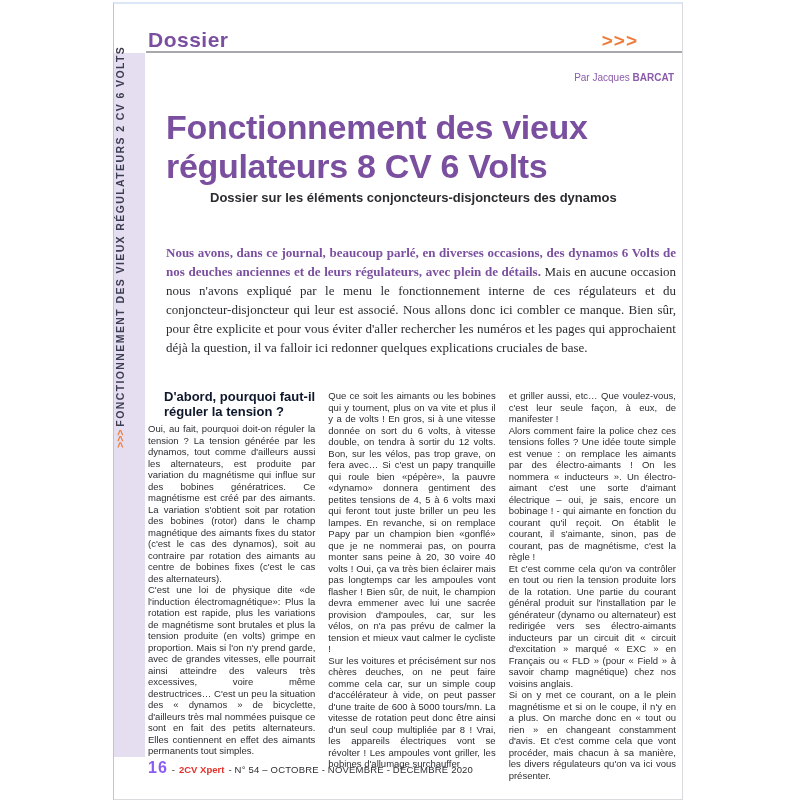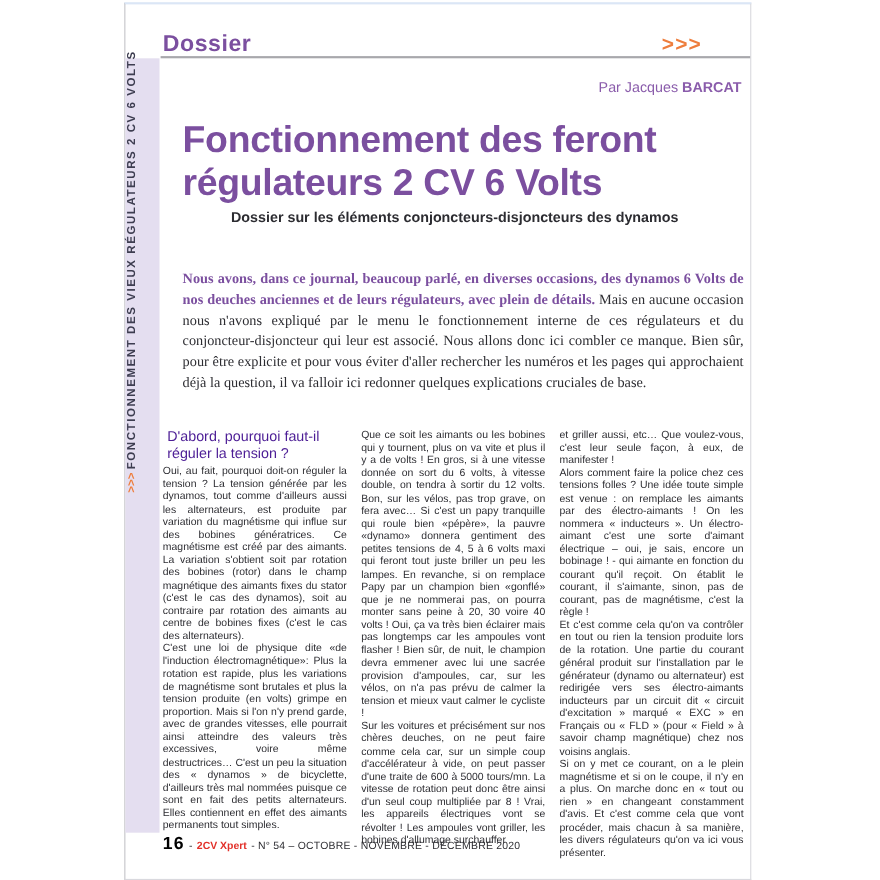--- a/index.html
+++ b/index.html
@@ -8,21 +8,21 @@
   .page{position:absolute;left:113px;top:2px;width:568px;height:795px;background:#fff;
         border-left:1px solid #c3c3c8;border-right:1px solid #d9d9de;
         border-top:2px solid #dbe6f6;border-bottom:1px solid #d9d9de;}
 
   
   .section-label{position:absolute;left:34px;top:24px;font-size:21px;font-weight:800;
                  color:#7b4f9f;letter-spacing:.5px;}
   .header-chevrons{position:absolute;right:44px;top:26px;font-size:19px;font-weight:800;
                    color:#ee7d3c;letter-spacing:1px;}
   .header-rule{position:absolute;left:32px;right:0;top:47px;height:2px;background:#a8a8ac;}
-  .byline{position:absolute;right:8px;top:68px;font-size:13px;color:#8a5cab;}
+  .byline{position:absolute;right:8px;top:68px;font-size:10px;color:#8a5cab;}
   .byline b{font-weight:700;}
 
   
   .sidebar{position:absolute;left:0;top:49px;width:31px;height:704px;background:#e4def0;}
   .vtext{position:absolute;left:0;top:5px;width:31px;height:390px;
          writing-mode:vertical-rl;transform:rotate(180deg);
          text-align:left;white-space:nowrap;
          font-size:10.5px;font-weight:600;letter-spacing:1.4px;color:#3d3d50;}
   .vtext .vchev{color:#ee7d3c;font-weight:800;letter-spacing:0;}
 
@@ -32,27 +32,27 @@
   .subtitle{position:absolute;left:96px;top:186px;font-size:13px;font-weight:700;color:#2c2c31;}
 
   
   .intro{position:absolute;left:52px;top:226px;width:510px;
          font-size:13px;line-height:19px;text-align:justify;color:#2c2c31;font-family:Liberation Serif, serif;}
   .intro .lead{color:#7b4f9f;font-weight:700;}
 
   
   .cols{position:absolute;left:34px;top:386px;width:528px;display:flex;gap:13px;}
   .col{flex:1 1 0;min-width:0;}
-  .col-heading{font-size:13px;line-height:14.5px;font-weight:400;color:#4c1d95;margin:0 0 4px 4px;}
+  .col-heading{font-size:13px;line-height:14.5px;font-weight:700;color:#0f172a;margin:0 0 4px 16px;}
   .body-p{margin:0;font-size:9.5px;line-height:11.5px;text-align:justify;color:#2d2d32;}
 
   
   .footer{position:absolute;left:34px;top:755px;display:flex;align-items:baseline;gap:4px;
           font-size:9.5px;color:#2d2d32;}
-  .footer .pg{color:#000000;font-weight:800;font-size:16px;letter-spacing:1px;}
+  .footer .pg{color:#8b5cf6;font-weight:800;font-size:16px;letter-spacing:1px;}
   .footer .mag{color:#e2312a;font-weight:700;}
   .footer .issue{letter-spacing:.2px;}
 </style>
 </head>
 <body>
 
 <div class="canvas">
   <div class="page">
 
     <div class="section-label">Dossier</div>
@@ -64,22 +64,22 @@
     </div>
 
     <div class="sidebar">
       <div class="vtext">
         <span class="vchev">&gt;&gt;&gt; </span>
         <span>FONCTIONNEMENT DES VIEUX RÉGULATEURS 2 CV 6 VOLTS</span>
       </div>
     </div>
 
     <div class="title">
-      <div>Fonctionnement des feront</div>
-      <div>régulateurs 2 CV 6 Volts</div>
+      <div>Fonctionnement des vieux</div>
+      <div>régulateurs 8 CV 6 Volts</div>
     </div>
     <div class="subtitle">Dossier sur les éléments conjoncteurs-disjoncteurs des dynamos</div>
 
     <p class="intro"><span class="lead">Nous avons, dans ce journal, beaucoup parlé, en diverses occasions, des dynamos 6 Volts de nos deuches anciennes et de leurs régulateurs, avec plein de détails.</span><span> Mais en aucune occasion nous n'avons expliqué par le menu le fonctionnement interne de ces régulateurs et du conjoncteur-disjoncteur qui leur est associé. Nous allons donc ici combler ce manque. Bien sûr, pour être explicite et pour vous éviter d'aller rechercher les numéros et les pages qui approchaient déjà la question, il va falloir ici redonner quelques explications cruciales de base.</span></p>
 
     <div class="cols">
       <div class="col">
         <h3 class="col-heading">D'abord, pourquoi faut-il réguler la tension ?</h3>
         <p class="body-p">Oui, au fait, pourquoi doit-on réguler la tension ? La tension générée par les dynamos, tout comme d'ailleurs aussi les alternateurs, est produite par variation du magnétisme qui influe sur des bobines génératrices. Ce magnétisme est créé par des aimants. La variation s'obtient soit par rotation des bobines (rotor) dans le champ magnétique des aimants fixes du stator (c'est le cas des dynamos), soit au contraire par rotation des aimants au centre de bobines fixes (c'est le cas des alternateurs).</p>
         <p class="body-p">C'est une loi de physique dite «de l'induction électromagnétique»: Plus la rotation est rapide, plus les variations de magnétisme sont brutales et plus la tension produite (en volts) grimpe en proportion. Mais si l'on n'y prend garde, avec de grandes vitesses, elle pourrait ainsi atteindre des valeurs très excessives, voire même destructrices… C'est un peu la situation des « dynamos » de bicyclette, d'ailleurs très mal nommées puisque ce sont en fait des petits alternateurs. Elles contiennent en effet des aimants permanents tout simples.</p>

